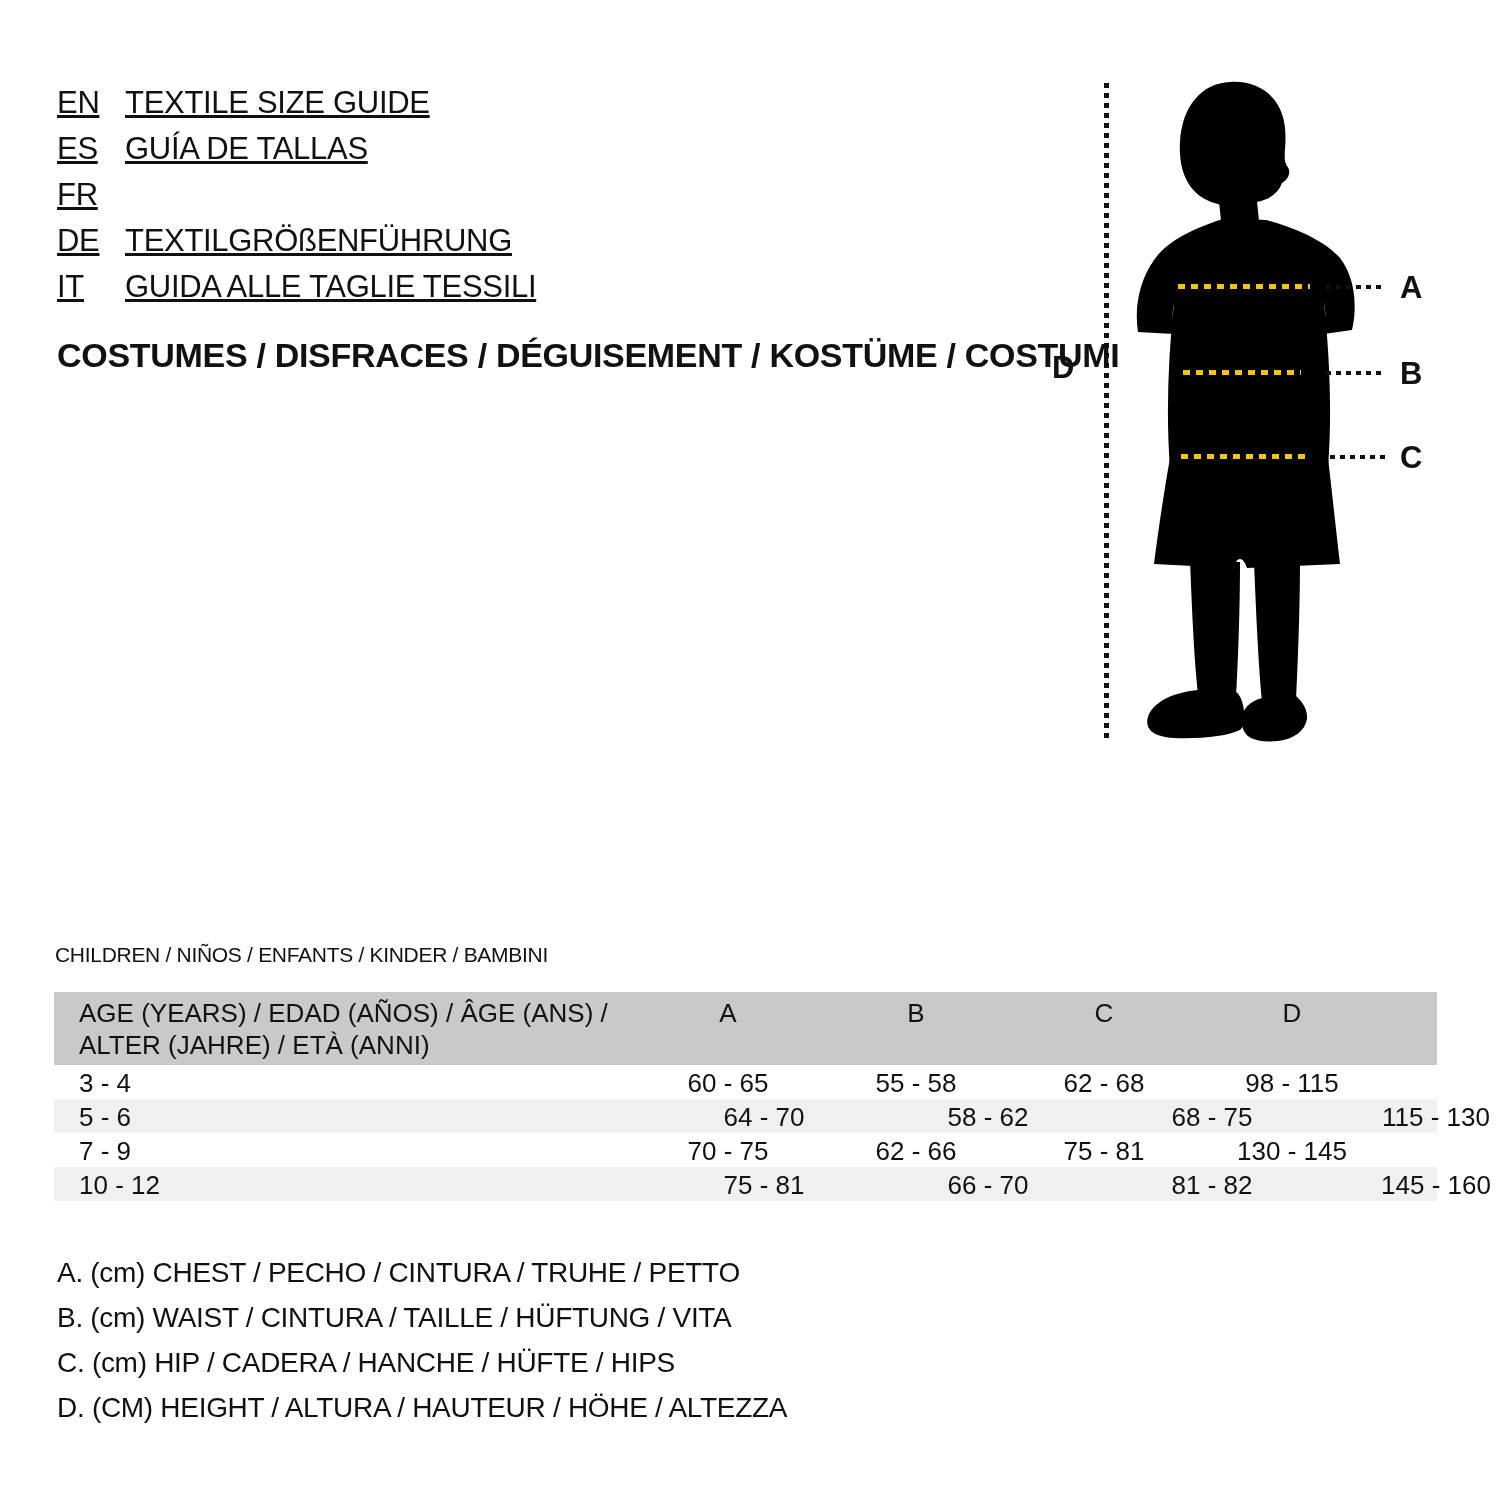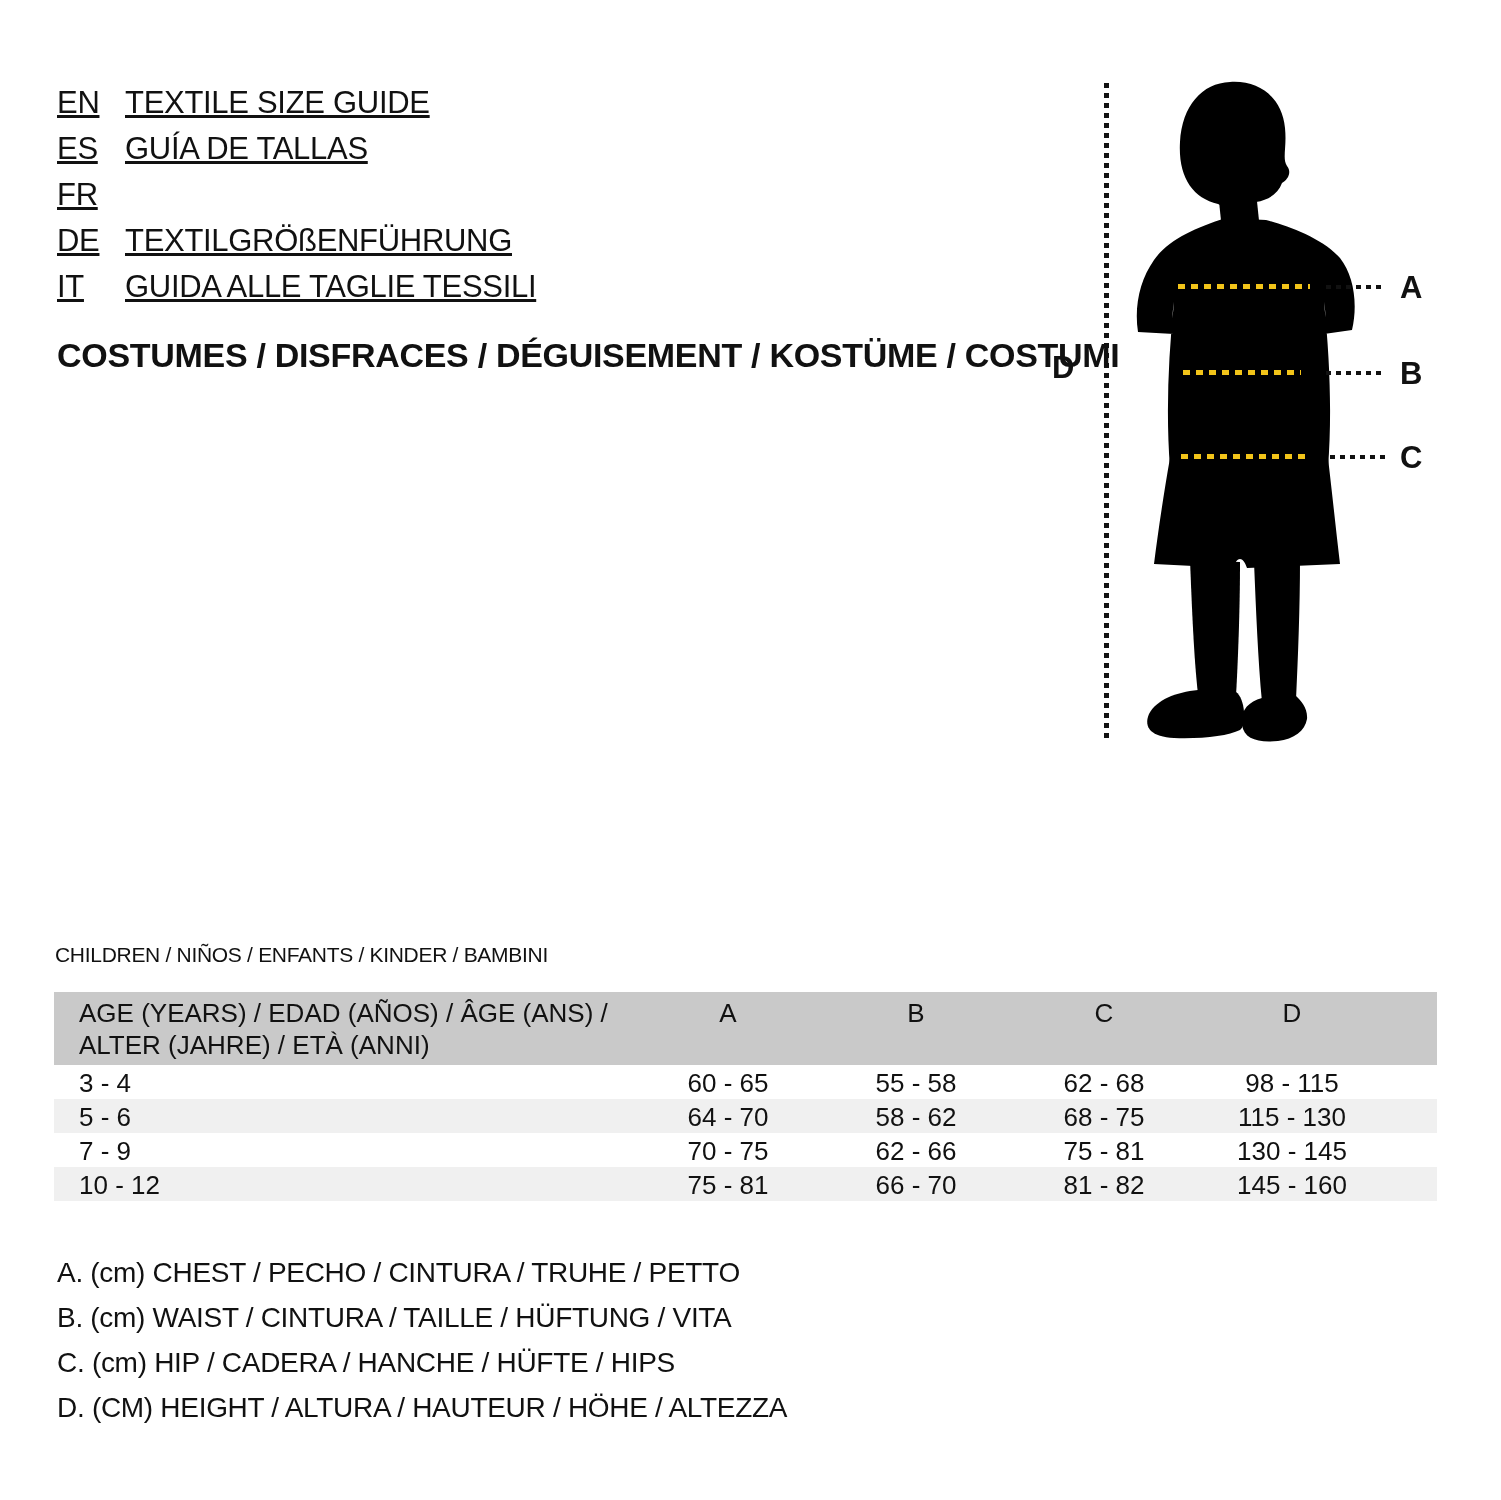--- a/index.html
+++ b/index.html
@@ -40,21 +40,21 @@
   .side-label.b{left:1400px;top:356px;}
   .side-label.c{left:1400px;top:440px;}
 
   
   .section-title{position:absolute;left:55px;top:943px;font-size:21px;letter-spacing:-0.3px;white-space:nowrap;}
   .size-table{position:absolute;left:54px;top:992px;width:1383px;font-size:26px;}
   .thead{display:flex;background:var(--header-gray);height:73px;box-sizing:border-box;padding-top:5px;}
   .col-age{width:580px;flex:0 0 580px;padding-left:25px;box-sizing:border-box;line-height:32px;}
   .col-data{width:188px;flex:0 0 188px;text-align:center;line-height:32px;}
   .trow{display:flex;height:34px;align-items:flex-end;}
-  .trow.alt{background:var(--row-gray);}
+  .trow.alt{background:var(--row-gray);gap:36px;}
 
   
   .legend{position:absolute;left:57px;top:1250px;}
   .legend-line{height:45px;display:flex;align-items:center;font-size:28px;letter-spacing:-0.3px;white-space:nowrap;}
 </style>
 </head>
 <body>
 
 <div class="canvas">
 

